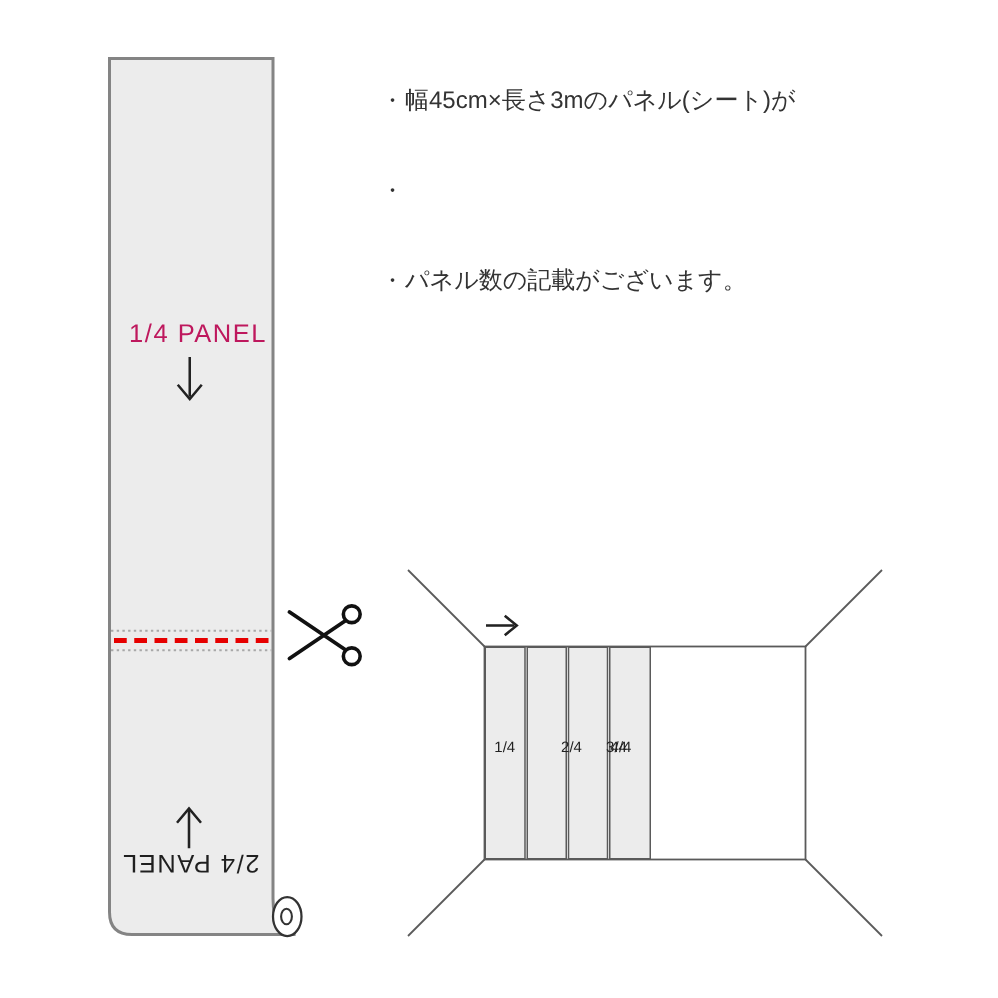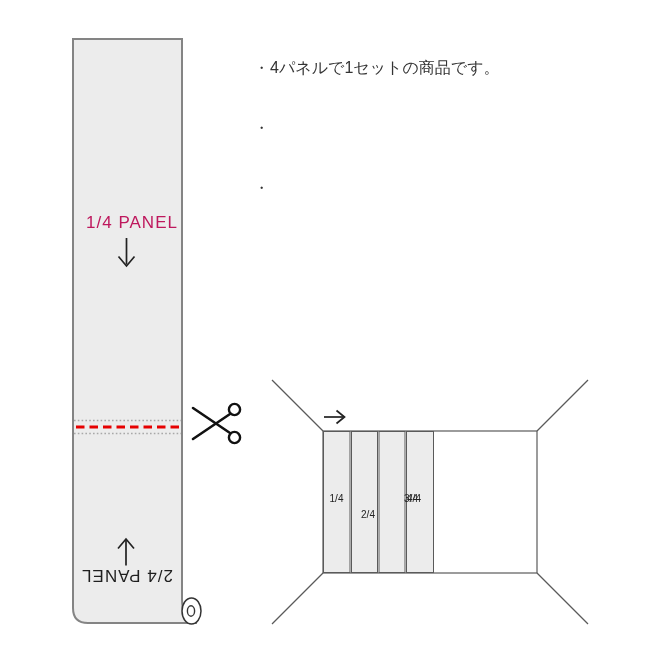--- a/index.html
+++ b/index.html
@@ -34,21 +34,21 @@
   .note:last-child { margin-bottom: 0; }
   .note .bullet { flex: none; width: 16px; font-size: 15px; }
   .note .line { white-space: nowrap; }
 
   .wall-label {
     position: absolute; top: 490px; height: 16px;
     display: flex; align-items: center; justify-content: center;
     font-size: 10px; color: #222222;
   }
   .wl-1 { left: 323px; width: 27px; }
-  .wl-2 { left: 351px; width: 34px; margin-top: 16px; }
+  .wl-2 { left: 364px; width: 34px; }
   .wl-3 { left: 390px; width: 42px; }
   .wl-4 { left: 406px; width: 16px; }
 </style>
 </head>
 <body>
 
 <div class="stage">
 
   <svg class="gfx" width="665" height="665" viewBox="0 0 665 665">
 
@@ -95,31 +95,32 @@
     </g>
   </svg>
 
   <div class="panel-top-label">1/4 PANEL</div>
   <div class="panel-bottom-label">2/4 PANEL</div>
 
   <div class="notes">
     <div class="note">
       <span class="bullet">・</span>
       <div>
-        <div class="line">4パネルで1セットの商品です。</div>
+        <div class="line">幅45cm×長さ3mのパネル(シート)が</div>
       </div>
     </div>
     <div class="note">
       <span class="bullet">・</span>
       <div>
       </div>
     </div>
     <div class="note">
       <span class="bullet">・</span>
       <div>
+        <div class="line">パネル数の記載がございます。</div>
       </div>
     </div>
   </div>
 
   <div class="wall-label wl-1">1/4</div>
   <div class="wall-label wl-2">2/4</div>
   <div class="wall-label wl-3">3/4</div>
   <div class="wall-label wl-4">4/4</div>
 
 </div>

